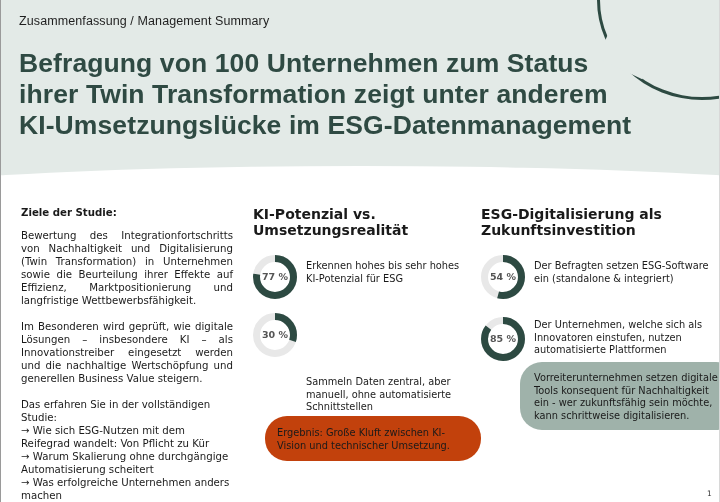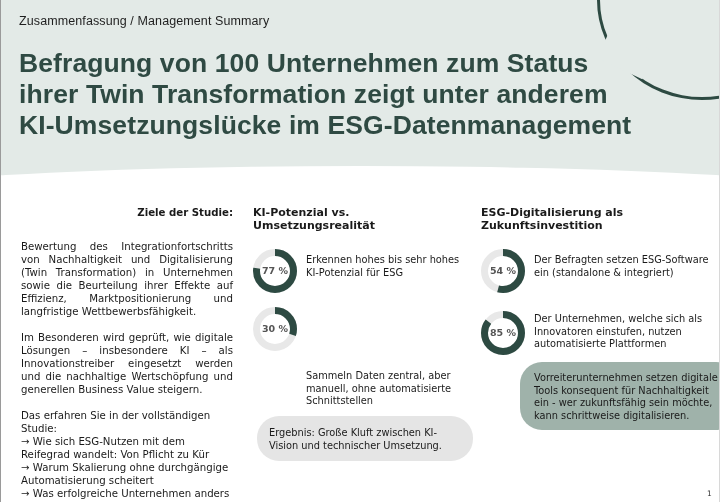--- a/index.html
+++ b/index.html
@@ -17,38 +17,38 @@
   .deco-mask { position: absolute; left: 600px; top: 40px; width: 50px; height: 30px;
                background: #e3eae7; transform: rotate(25deg); }
 
   .breadcrumb { position: absolute; left: 18px; top: 14px; font-size: 12.5px; color: #1f1f1f;
                 font-family: "Liberation Sans", sans-serif; letter-spacing: 0.1px; }
   .title { position: absolute; left: 18px; top: 48px; width: 680px; font-size: 26.5px; line-height: 31px;
            font-weight: bold; color: #2f4a43; font-family: "Liberation Sans", sans-serif; letter-spacing: 0.1px; }
 
   .col { position: absolute; top: 206px; }
   .col-left { left: 20px; width: 212px; font-size: 10.2px; line-height: 13px; color: #1a1a1a; }
-  .col-left h3 { font-size: 10.2px; font-weight: bold; margin-bottom: 21px; text-align: right; }
+  .col-left h3 { font-size: 10.2px; font-weight: bold; margin-bottom: 10px; }
   .col-left p { text-align: justify; margin-bottom: 13px; }
   .col-left .learn-title { font-weight: normal; }
   .col-left .learn-item { text-align: left; }
 
   .col-mid { left: 252px; width: 220px; }
   .col-right { left: 480px; width: 235px; }
-  .col h2 { font-size: 11px; font-weight: bold; color: #1a1a1a; margin-bottom: 17px; }
+  .col h2 { font-size: 14px; font-weight: bold; color: #1a1a1a; margin-bottom: 17px; }
 
   .stat { position: relative; height: 58px; }
   .donut { position: absolute; left: 0; top: 0; width: 44px; height: 44px; }
   .donut svg { width: 44px; height: 44px; }
   .donut-label { position: absolute; left: 0; top: 0; width: 44px; height: 44px; line-height: 44px;
                  text-align: center; font-size: 9.5px; color: #555; font-weight: bold; }
   .stat-text { position: absolute; left: 53px; top: 5px; font-size: 9.8px; line-height: 12.5px; color: #1a1a1a; }
 
-  .callout-mid { position: absolute; left: 256px; top: 416px; width: 216px; height: 45px; border-radius: 22px;
-                 background: #e5e5e5; padding: 10px 12px; font-size: 9.8px; line-height: 13px; color: #1a1a1a; }
+  .callout-mid { position: absolute; left: 264px; top: 416px; width: 216px; height: 45px; border-radius: 22px;
+                 background: #c2410c; padding: 10px 12px; font-size: 9.8px; line-height: 13px; color: #1a1a1a; }
   .callout-right { position: absolute; left: 483px; top: 362px; width: 218px; height: 68px; border-radius: 22px;
                    background: #9fb2aa; padding: 10px 14px; font-size: 9.8px; line-height: 12.5px; color: #1a1a1a; margin-left: 36px; }
 
   .page-number { position: absolute; left: 706px; top: 489px; font-size: 7.5px; color: #333; }
 </style>
 </head>
 <body>
 
 <div class="page">
 

